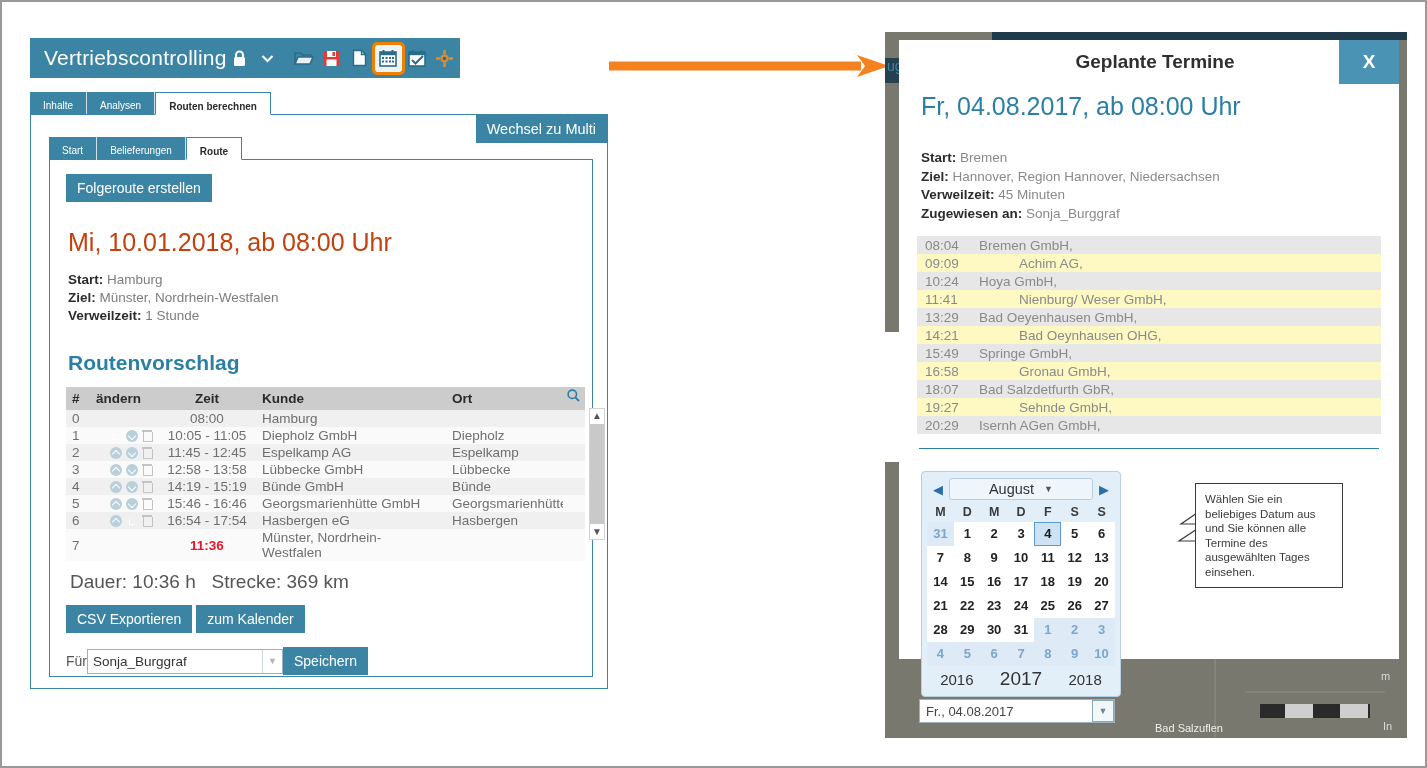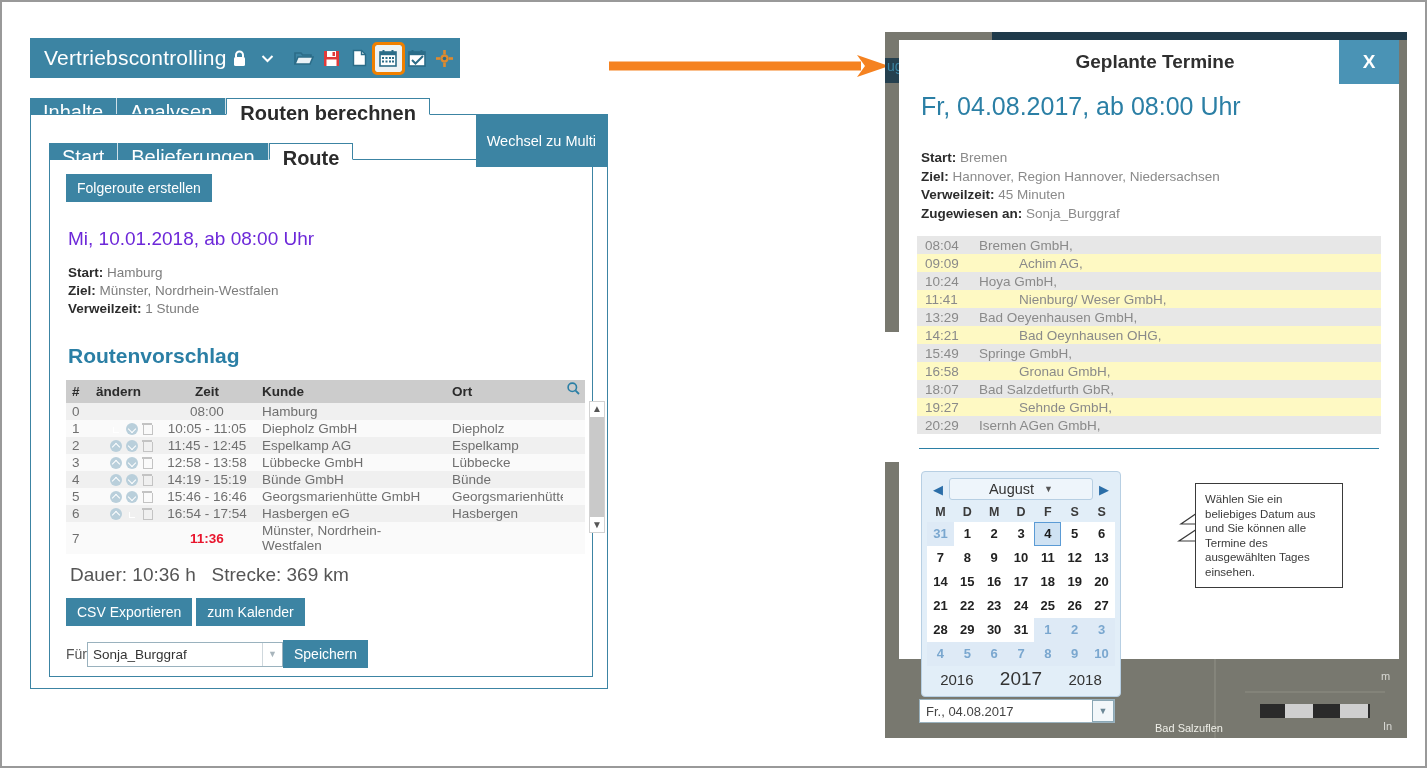--- a/index.html
+++ b/index.html
@@ -51,23 +51,23 @@
   
   .tabrow {
     display: flex; align-items: flex-end;
     height: 29px;
     margin-top: 8px;
     position: relative;
   }
   .tab {
     background: #3c84a3;
     color: #fff;
-    font-size: 20px;
+    font-size: 10px;
     padding: 5px 13px 6px 13px;
-    height: 17px;
+    height: 23px;
     line-height: 18px;
     border-right: 1px solid #cfe0e8;
     white-space: nowrap;
     cursor: pointer;
   }
   .tab.active {
     background: #ffffff;
     color: #2b2b2b;
     font-weight: bold;
     border: 1px solid #3c84a3;
@@ -82,21 +82,21 @@
     height: 575px;
     position: relative;
     background: #fff;
   }
   .wechsel {
     position: absolute;
     right: 0px; top: 0px;
     background: #3c84a3;
     color: #fff;
     font-size: 14.5px;
-    padding: 18px 11px;
+    padding: 6px 11px;
     white-space: nowrap;
     cursor: pointer;
     z-index: 4;
   }
   .subtabrow {
     display: flex; align-items: flex-end;
     margin: 16px 0 0 18px;
     height: 29px;
     position: relative; z-index: 5;
   }
@@ -111,22 +111,22 @@
   .btn {
     background: #3c84a3;
     color: #fff;
     border: none;
     font-size: 14px;
     padding: 6px 11px;
     font-family: "Liberation Sans", sans-serif;
     cursor: pointer;
   }
   h2.dateheading {
-    color: #6d28d9;
-    font-size: 19px;
+    color: #c2410c;
+    font-size: 25px;
     font-weight: normal;
     margin: 26px 0 0 2px;
   }
   .meta { margin: 14px 0 0 2px; font-size: 13.5px; line-height: 18px; }
   .meta b { color: #2c2c2c; }
   .meta span { color: #7d7d7d; }
   h3.sectionheading {
     color: #2b7fa5;
     font-size: 21px;
     font-weight: bold;

